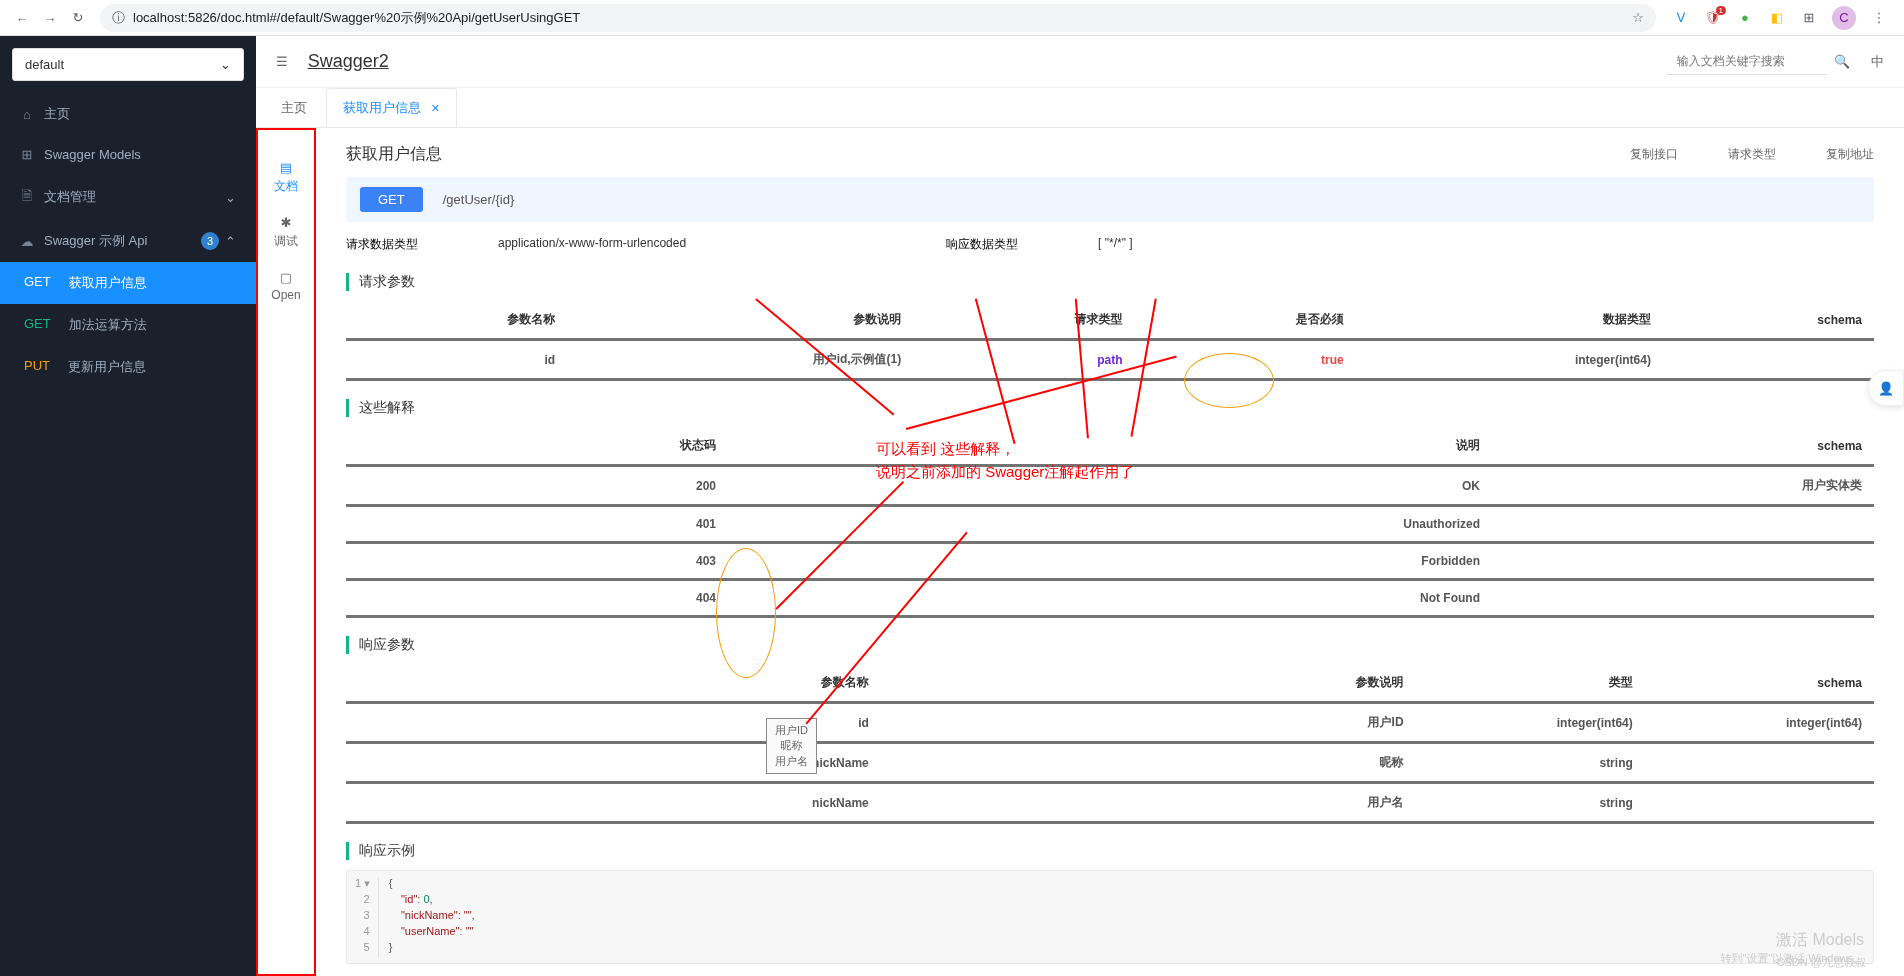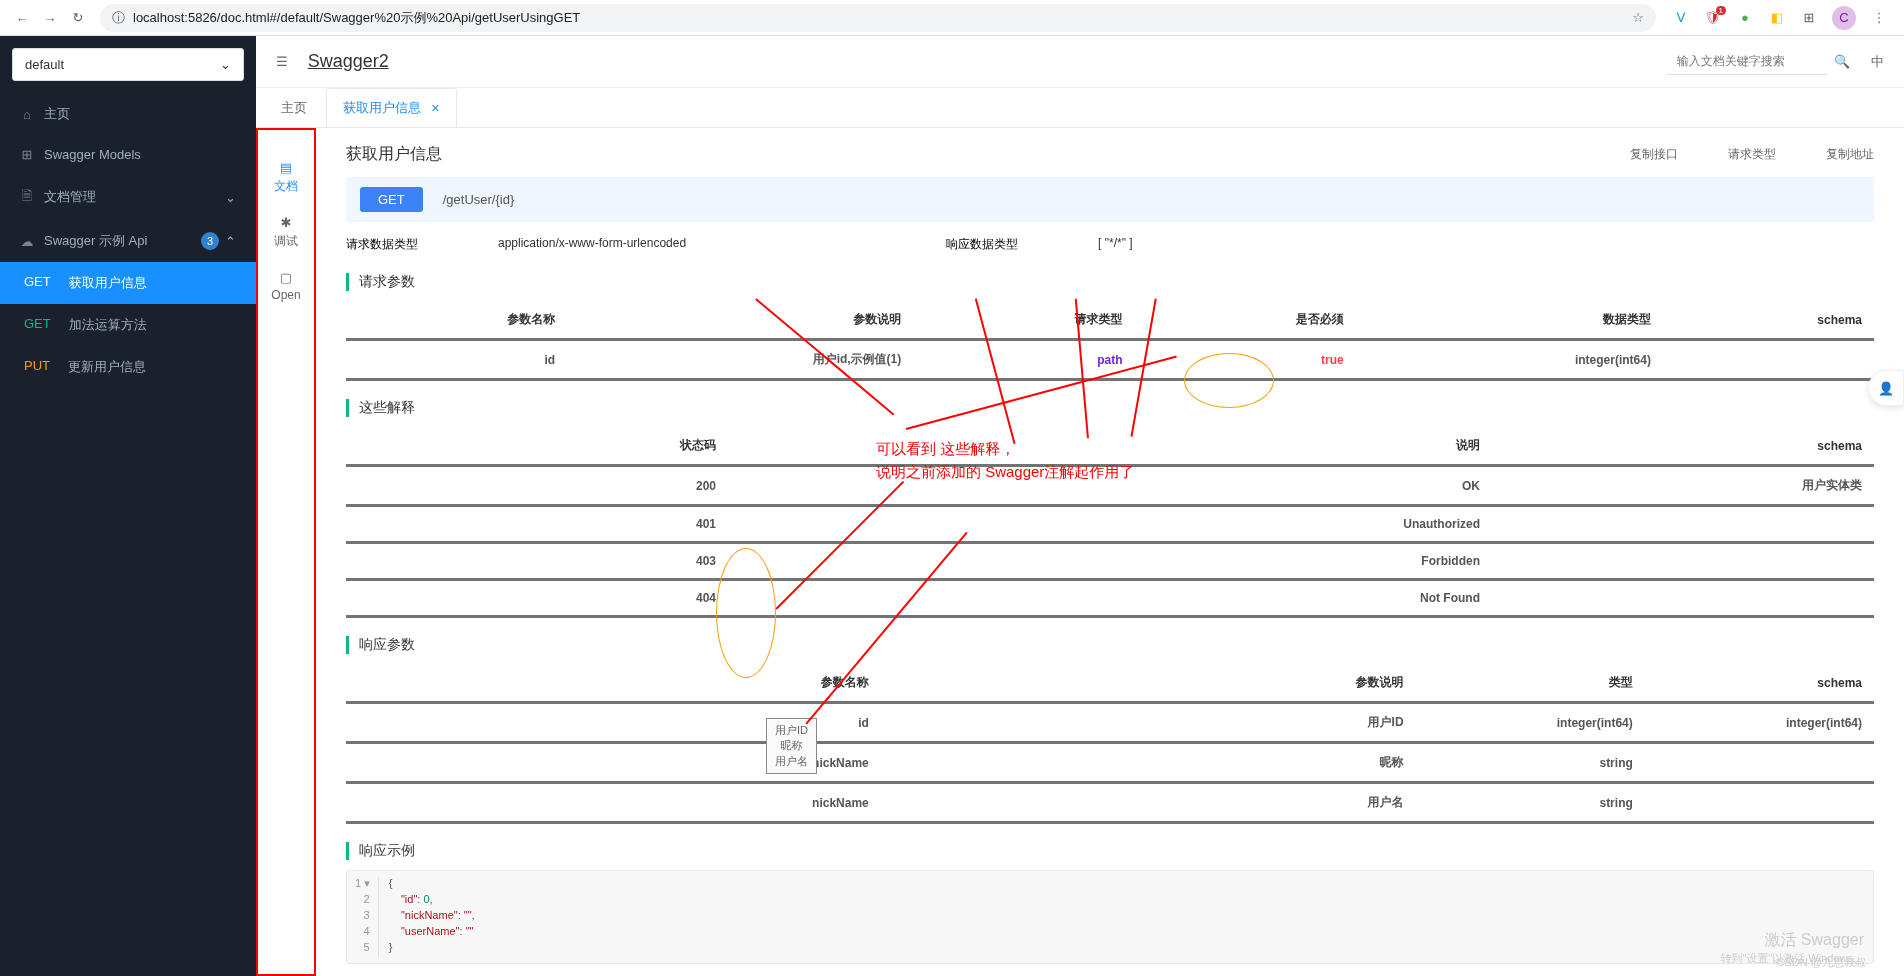--- a/index.html
+++ b/index.html
@@ -342,16 +342,16 @@
         <div class="red-line" style="left:460px; top:480px; width:180px; transform:rotate(-45deg);"></div>
         <div class="red-line" style="left:490px; top:595px; width:250px; transform:rotate(-50deg);"></div>
       </div>
     </div>
   </div>
 </div>
 
 <div class="float-btn">👤</div>
 
 <div class="watermark">
-  <div style="font-size:16px;">激活 Swagger</div>
+  <div style="font-size:16px;">激活 Models</div>
   <div style="font-size:11px;">转到"设置"以激活 Windows。</div>
 </div>
 <div class="csdn">CSDN @九息叔叔</div>
 
 </body></html>

